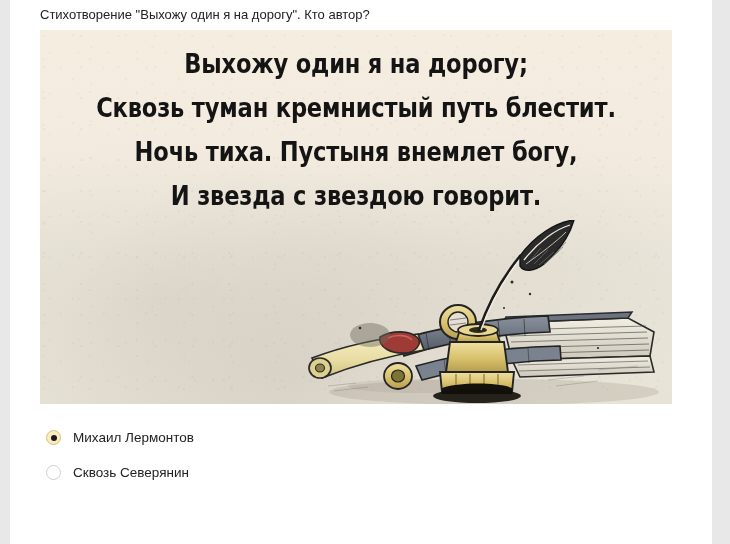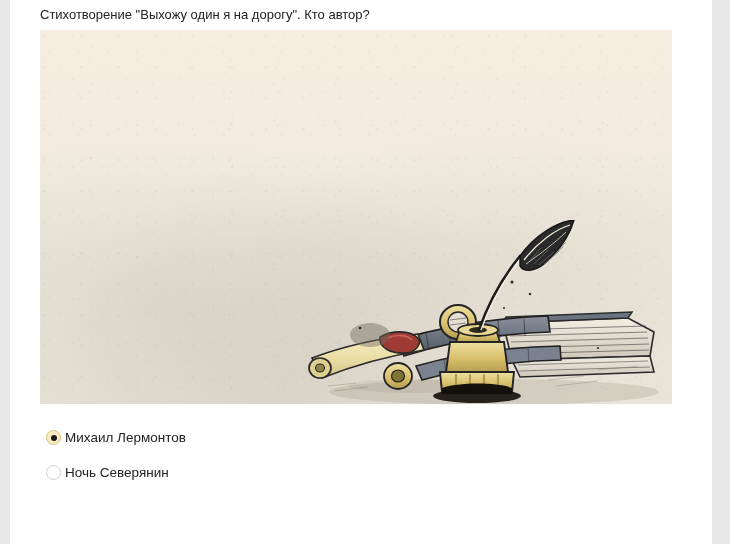--- a/index.html
+++ b/index.html
@@ -138,39 +138,45 @@
     position: absolute;
     left: 50%;
     top: 50%;
     width: 6px;
     height: 6px;
     margin: -3px 0 0 -3px;
     border-radius: 50%;
     background: #1a1a1a;
   }
   .option-label {
-    margin-left: 4px;
+    margin-left: 12px;
     font-size: 13.5px;
     color: #222222;
     line-height: 16px;
     white-space: nowrap;
   }
 </style>
 </head>
 <body>
 
 <div class="page-gutter-left"></div>
 <div class="page-gutter-right"></div>
 
 <div class="content">
 
   <div class="question">Стихотворение "Выхожу один я на дорогу". Кто автор?</div>
 
   <div class="poster">
 
+    <div class="poem">
+      <div class="poem-line">Выхожу один я на дорогу;</div>
+      <div class="poem-line">Сквозь туман кремнистый путь блестит.</div>
+      <div class="poem-line">Ночь тиха. Пустыня внемлет богу,</div>
+      <div class="poem-line">И звезда с звездою говорит.</div>
+    </div>
 
     <div class="illustration">
       <svg viewBox="0 0 374 184" xmlns="http://www.w3.org/2000/svg">
         <defs>
           <linearGradient id="brassGrad" x1="0" y1="0" x2="0" y2="1">
             <stop offset="0%" stop-color="#efe0a2"></stop>
             <stop offset="55%" stop-color="#d8c06c"></stop>
             <stop offset="100%" stop-color="#b59e4e"></stop>
           </linearGradient>
           <linearGradient id="scrollGrad" x1="0" y1="0" x2="0" y2="1">
@@ -295,18 +301,18 @@
   <div class="options">
 
     <div class="option-row selected">
       <span class="radio"></span>
       <span class="option-label">Михаил Лермонтов</span>
     </div>
 
 
     <div class="option-row">
       <span class="radio"></span>
-      <span class="option-label">Ночь Северянин</span>
+      <span class="option-label">Сквозь Северянин</span>
     </div>
 
   </div>
 
 </div>
 
 </body></html>

